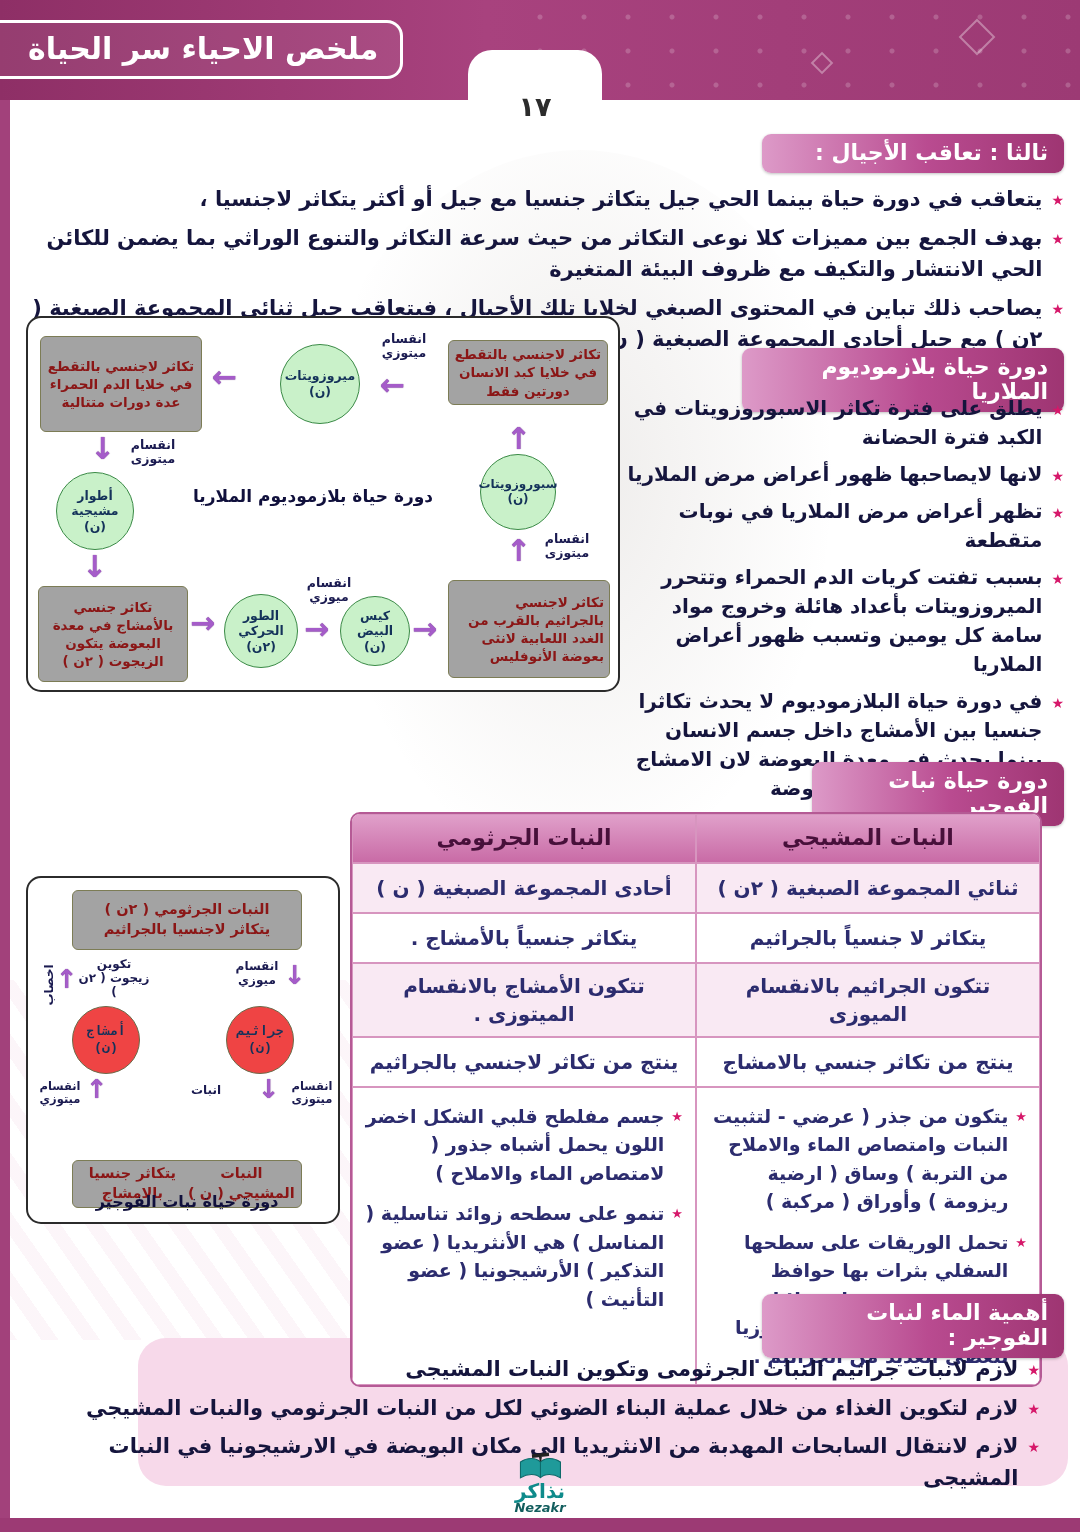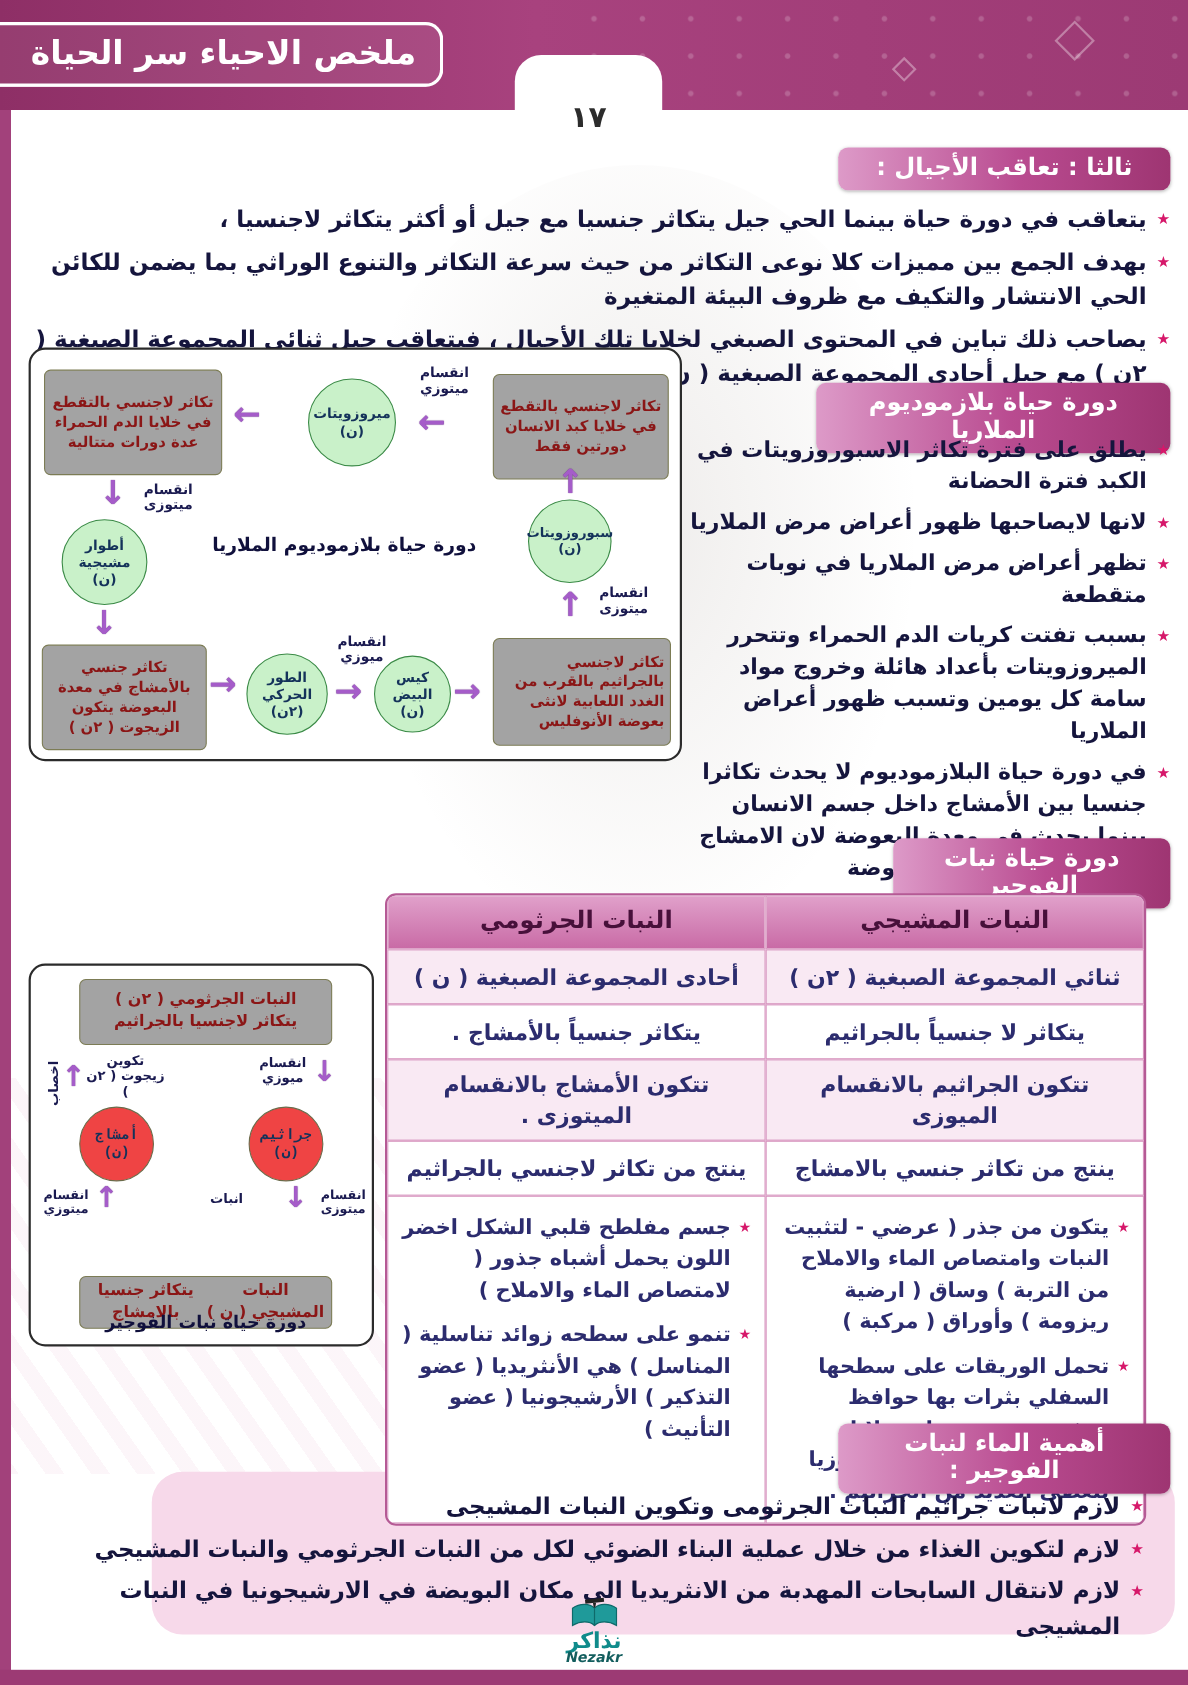--- a/index.html
+++ b/index.html
@@ -27,21 +27,21 @@
   .title-pill { position:absolute; left:0; top:20px; z-index:3; padding:8px 22px 10px 28px;
     border:3px solid #ffffff; border-left:none; border-radius:0 16px 16px 0;
     font-size:30px; font-weight:bold; color:#ffffff; background:rgba(255,255,255,0.07); }
   .page-bubble { position:absolute; left:468px; top:50px; width:134px; height:76px; z-index:3;
     background:#ffffff; border-radius:24px; display:flex; align-items:flex-end; justify-content:center;
     font-size:27px; font-weight:bold; color:#2c2c2c; padding-bottom:4px; }
 
   
   .sec-head { position:absolute; z-index:3; color:#ffffff; font-weight:bold; font-size:22px;
     background:linear-gradient(to left,#9e3572,#b94b90 45%,#dd9ac8 100%);
-    padding:6px 16px 8px; border-radius:9px; text-align:center; box-shadow:0 1px 3px rgba(0,0,0,0.25); }
+    padding:6px 16px 8px; border-radius:9px; box-shadow:0 1px 3px rgba(0,0,0,0.25); }
 
   
   .bullets { position:absolute; z-index:3; }
   .bullet { display:flex; gap:9px; color:#15153d; font-weight:bold; font-size:21px; line-height:1.5;
     margin-bottom:7px; text-align:right; }
   .bullet .star { color:#d6186a; font-size:14px; padding-top:6px; flex:0 0 auto; }
   .bullets.narrow .bullet { font-size:20px; line-height:1.45; margin-bottom:8px; }
 
   
   .diagram { position:absolute; z-index:3; background:#ffffff; border:2.5px solid #2b2b2b; border-radius:15px; }
@@ -113,21 +113,21 @@
       <span>يصاحب ذلك تباين في المحتوى الصبغي لخلايا تلك الأجيال ، فيتعاقب جيل ثنائي المجموعة الصبغية ( ٢ن ) مع جيل أحادى المجموعة الصبغية ( ن )</span>
     </div>
   </div>
 
   <div class="diagram" style="left:26px; top:316px; width:594px; height:376px;">
     <div class="ybox" style="left:12px; top:18px; width:162px; height:96px; font-size:13.5px;">تكاثر لاجنسي بالتقطع في خلايا الدم الحمراء عدة دورات متتالية</div>
     <span class="arrow" style="left:184px; top:44px;">←</span>
     <div class="gcircle" style="left:252px; top:26px; width:80px; height:80px; font-size:12.5px;">ميروزويتات (ن)</div>
     <div class="dlabel" style="left:344px; top:14px; width:64px;">انقسام ميتوزي</div>
     <span class="arrow" style="left:352px; top:52px;">←</span>
-    <div class="ybox" style="left:420px; top:22px; width:160px; height:96px; font-size:13.5px;">تكاثر لاجنسي بالتقطع في خلايا كبد الانسان دورتين فقط</div>
+    <div class="ybox" style="left:420px; top:22px; width:160px; height:65px; font-size:13.5px;">تكاثر لاجنسي بالتقطع في خلايا كبد الانسان دورتين فقط</div>
 
     <span class="arrow" style="left:62px; top:116px;">↓</span>
     <div class="dlabel" style="left:94px; top:120px; width:62px;">انقسام ميتوزى</div>
     <div class="gcircle" style="left:28px; top:154px; width:78px; height:78px; font-size:12.5px;">أطوار مشيجية (ن)</div>
     <span class="arrow" style="left:54px; top:234px;">↓</span>
 
     <div class="ybox" style="left:10px; top:268px; width:150px; height:96px; font-size:13.5px;">تكاثر جنسي بالأمشاج في معدة البعوضة يتكون الزيجوت ( ٢ن )</div>
     <span class="arrow" style="left:162px; top:290px;">→</span>
     <div class="gcircle" style="left:196px; top:276px; width:74px; height:74px; font-size:12.5px;">الطور الحركي (٢ن)</div>
     <div class="dlabel" style="left:272px; top:258px; width:58px;">انقسام ميوزي</div>

